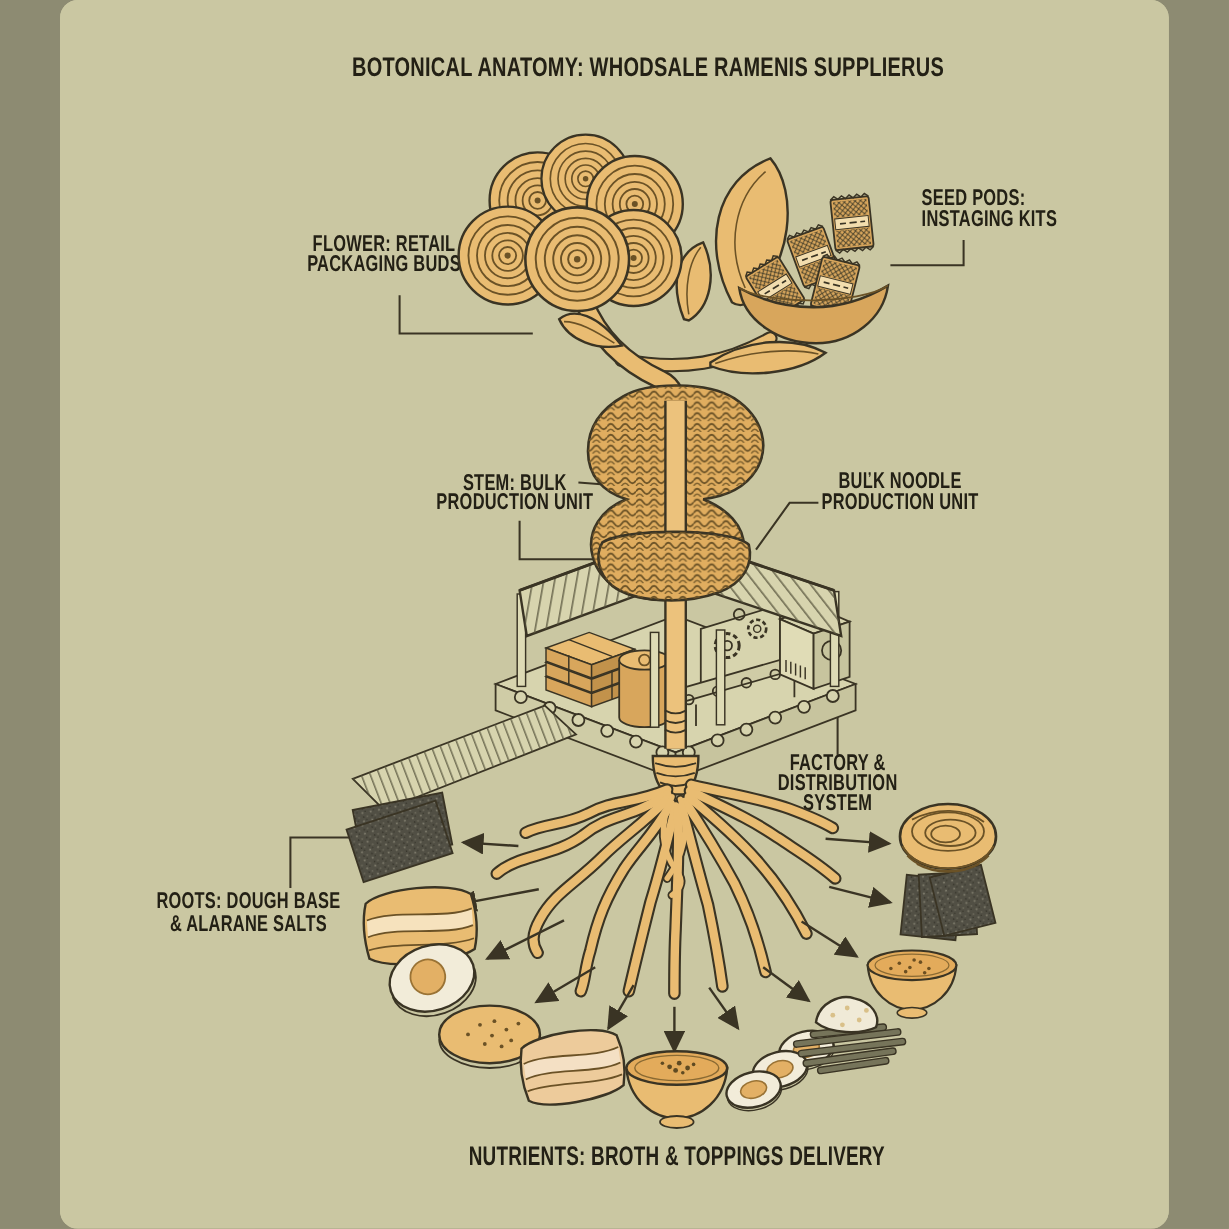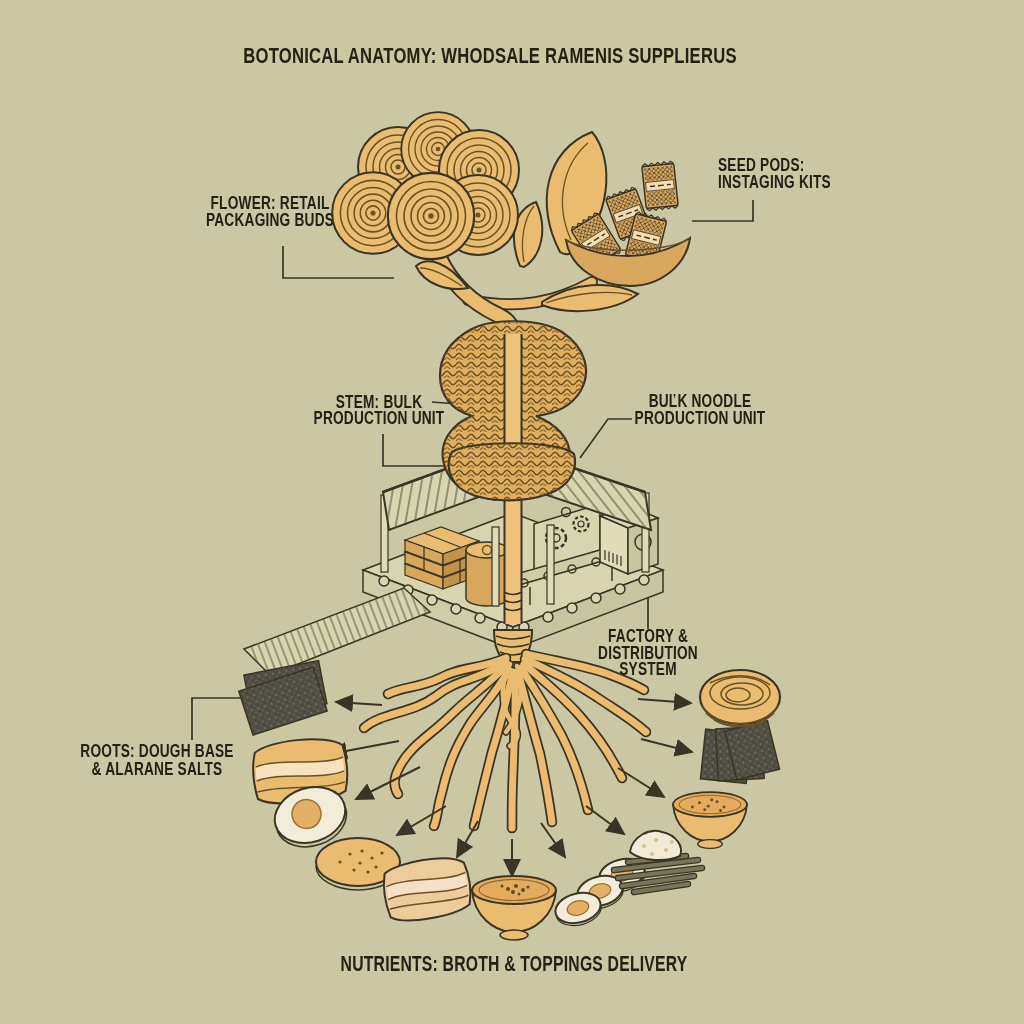--- a/index.html
+++ b/index.html
@@ -1,16 +1,16 @@
 <!DOCTYPE html>
 <html style="--bg: #cac7a2; --ink: #3a3424; --text: #232015; --tan: #e9bc72; --tanDeep: #d8a65c; --noodle: #e0ad5f; --noodleLine: #6b5226; --cream: #f2ecd9; --yolk: #e3b065; --broth: #e3ab5b; --nori: #514f44; --rice: #f0ead7; --bean: #76745a; --panel: #d7d4ae;"><head>
 <meta charset="utf-8">
 <style>
   html,body{margin:0;padding:0;background:#8d8b72;}
-  .stage{width:1024px;height:1024px;margin:0 auto;background:var(--bg,#cac7a2);position:relative;overflow:hidden;}
+  .stage{width:924px;height:1024px;margin:0 auto;background:var(--bg,#cac7a2);position:relative;overflow:hidden;border-radius:15px;}
   svg{display:block}
   .lbl{font:700 19px "Liberation Sans",sans-serif;fill:var(--text,#232015);letter-spacing:.3px}
   .big{font-size:22.5px}
   .lead{stroke:var(--ink,#3a3424);stroke-width:1.7;fill:none}
   .arrow{stroke:var(--ink,#3a3424);stroke-width:2;fill:none}
   .sInk{stroke:var(--ink,#3a3424)}
   .fNone{fill:none}
   .fTan{fill:var(--tan,#e9bc72)}
   .fTanD{fill:var(--tanDeep,#d8a65c)}
   .fPanel{fill:var(--panel,#d7d4ae)}

